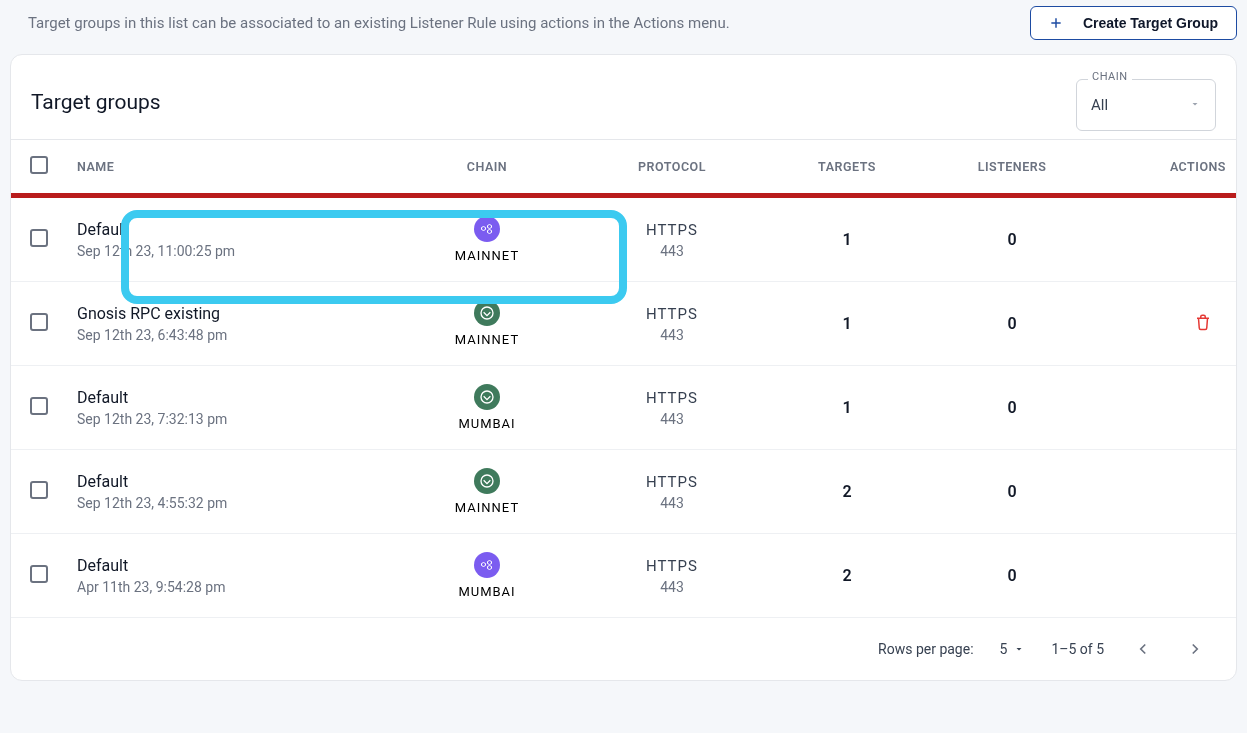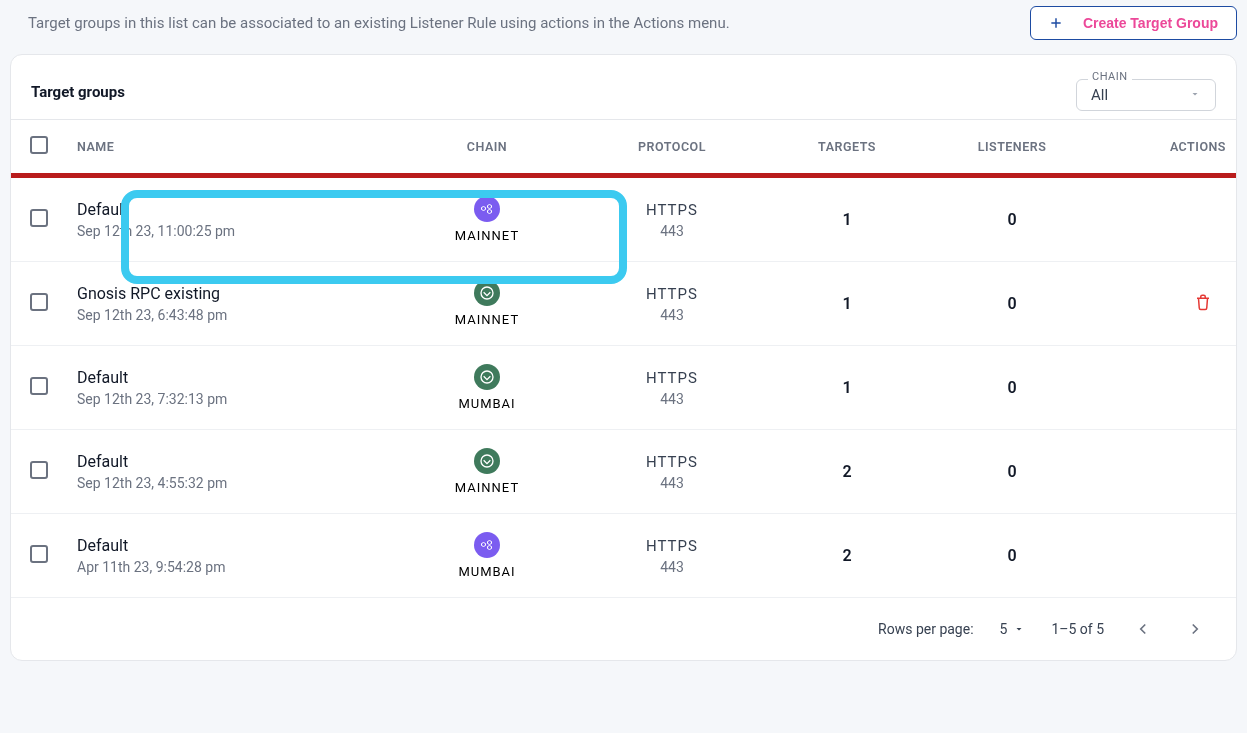--- a/index.html
+++ b/index.html
@@ -24,60 +24,60 @@
     font-size: 15px;
     margin-left: 18px;
   }
   .create-btn {
     display: inline-flex;
     align-items: center;
     gap: 20px;
     border: 1px solid #1d4ba2;
     border-radius: 6px;
     background: #fff;
-    color: #ec4899;
+    color: #0f172a;
     font-size: 14px;
     font-weight: 600;
     padding: 8px 18px;
     cursor: pointer;
   }
   .create-btn svg { width: 14px; height: 14px; }
 
   .card {
     background: #fff;
     border-radius: 12px;
     border: 1px solid #e5e7eb;
   }
   .card-header {
     display: flex;
     justify-content: space-between;
     align-items: center;
     padding: 18px 20px 8px 20px;
     position: relative;
   }
   .card-title {
-    font-size: 15px;
-    font-weight: 700;
+    font-size: 21px;
+    font-weight: 400;
     color: #111827;
   }
   .chain-filter-wrap { position: relative; padding-top: 6px; }
   .chain-filter-legend {
     position: absolute;
     top: -3px;
     left: 12px;
     background: #fff;
     color: #6b7280;
     font-size: 11px;
     letter-spacing: .5px;
     padding: 0 4px;
   }
   .chain-filter {
     border: 1px solid #d1d5db;
     border-radius: 6px;
-    padding: 6px 14px;
+    padding: 16px 14px;
     min-width: 140px;
     display: flex;
     justify-content: space-between;
     align-items: center;
     color: #374151;
     font-size: 15px;
     cursor: pointer;
   }
   .chain-filter .caret { color: #9ca3af; }
 

